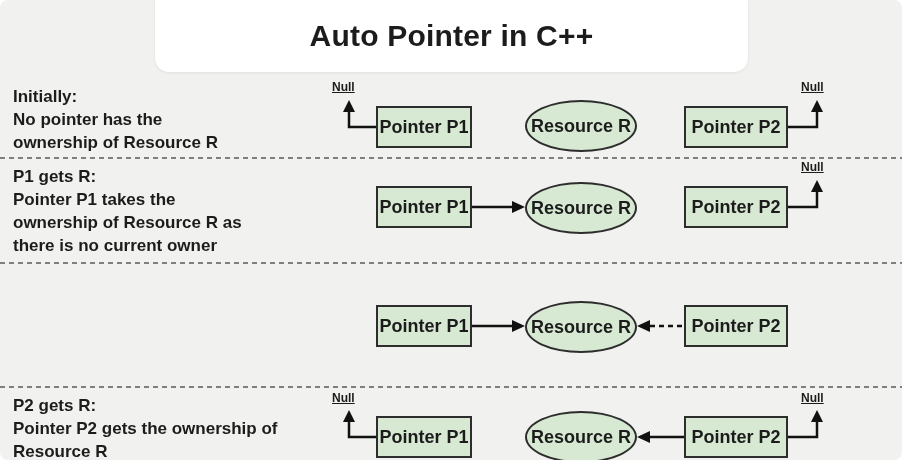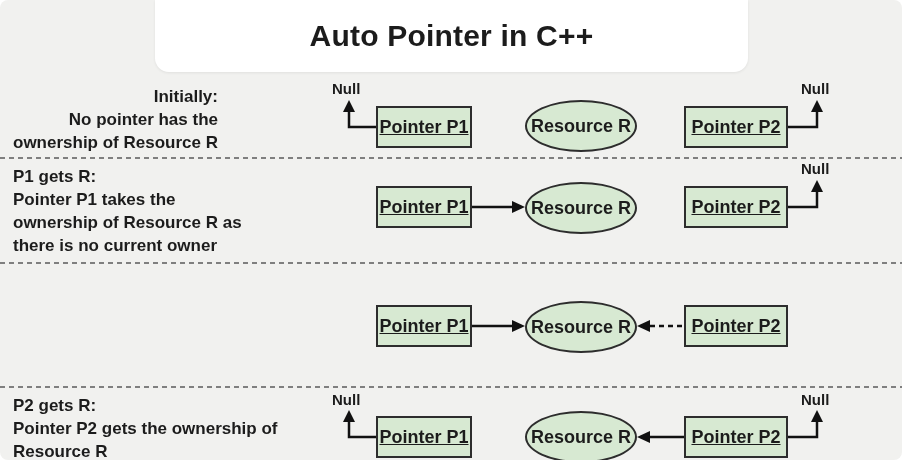--- a/index.html
+++ b/index.html
@@ -31,48 +31,48 @@
     position:absolute;left:13px;
     font-size:17px;line-height:23px;font-weight:700;
     white-space:pre-line;
   }
   .pbox{
     position:absolute;height:42px;
     background:var(--shape-fill,#d7e9d2);
     border:2px solid var(--shape-border,#2d2d2d);
     box-sizing:border-box;
     display:flex;align-items:center;justify-content:center;
-    font-size:18px;font-weight:700;text-decoration:underline;
+    font-size:18px;font-weight:700;
   }
   .ellipse{
     position:absolute;width:112px;height:52px;
     background:var(--shape-fill,#d7e9d2);
     border:2px solid var(--shape-border,#2d2d2d);
     box-sizing:border-box;border-radius:50%;
     display:flex;align-items:center;justify-content:center;
     font-size:18px;font-weight:700;
   }
   .null-label{
-    position:absolute;font-size:15px;font-weight:700;
+    position:absolute;font-size:12px;font-weight:700;text-decoration:underline;
   }
   .conn{position:absolute;}
   .conn line,.conn polyline{stroke:var(--arrow,#111111);stroke-width:2.5;fill:none;}
   .conn polygon{fill:var(--arrow,#111111);stroke:none;}
   .conn .dashed{stroke-dasharray:5,4;}
 </style>
 </head>
 <body>
 
 <div class="page" style="--background: #f1f1ef; --card: #ffffff; --shape-fill: #d7e9d2; --shape-border: #2d2d2d; --text: #1c1c1c; --divider: #7f7f7f; --arrow: #111111;">
 
   <div class="title-card">
     <h1>Auto Pointer in C++</h1>
   </div>
 
-  <section class="row" style="top:72px;height:85px;text-align:right;">
+  <section class="row" style="top:72px;height:85px;">
     <div class="row-text" style="top:13px;">Initially:
 No pointer has the
 ownership of Resource R</div>
     <div class="null-label" style="left:332px;top:8px;">Null</div>
     <svg class="conn" style="left:342px;top:27px;" width="36" height="30">
       <polyline points="36,28 7,28 7,11"></polyline>
         <polygon points="7,1 1,13 13,13"></polygon>
     </svg>
     <div class="pbox" style="left:376px;top:34px;width:96px;">Pointer P1</div>
     <div class="ellipse" style="left:525px;top:28px;">Resource R</div>

